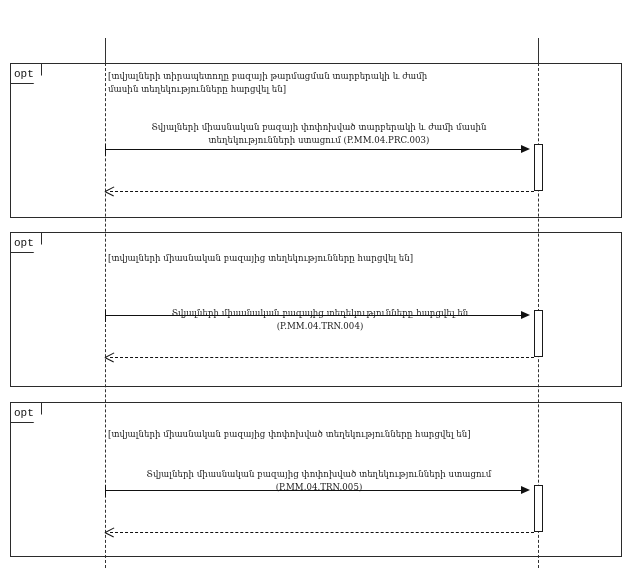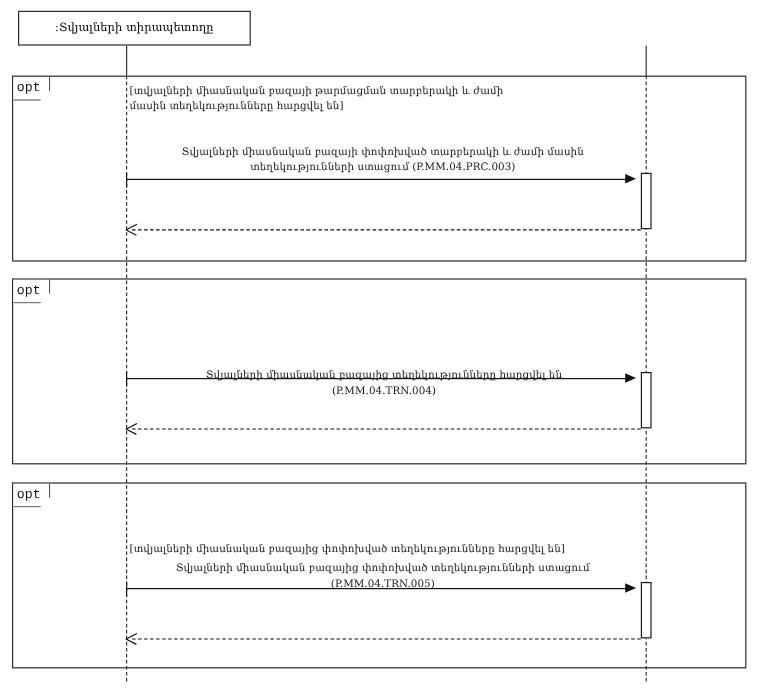--- a/index.html
+++ b/index.html
@@ -159,72 +159,70 @@
     width: 0;
     border-left: 1.4px solid #111111;
     z-index: 5;
   }
 </style>
 </head>
 <body>
 
 <div id="diagram">
 
-  <div class="lifeline-head" style="left:15px; top:9px; width:194px; height:29px;">
-    <span>:Տվյալների տիրապետողը</span>
-  </div>
 
 
   <div class="lifeline-stem solid-seg" style="left:105px; top:38px; height:25px;"></div>
   <div class="lifeline-stem" style="left:105px; top:63px; height:505px;"></div>
 
   <div class="lifeline-stem solid-seg" style="left:538px; top:38px; height:25px;"></div>
   <div class="lifeline-stem" style="left:538px; top:63px; height:505px;"></div>
 
   <div class="frag" style="left:10px; top:63px; width:612px; height:155px;">
     <div class="frag-tab"></div>
     <div class="frag-tab-inner">opt</div>
   </div>
 
-  <div class="guard" style="left:108px; top:70px; width:320px;">[տվյալների միասնական բազայի թարմացման տարբերակի և ժամի մասին տեղեկությունները հարցվել են]</div>
+  <div class="guard" style="left:108px; top:70px; width:320px;">[տվյալների տիրապետողը բազայի թարմացման տարբերակի և ժամի մասին տեղեկությունները հարցվել են]</div>
 
   <div class="msg-label" style="left:140px; top:121px; width:358px;">Տվյալների միասնական բազայի փոփոխված տարբերակի և ժամի մասին տեղեկությունների ստացում (P.MM.04.PRC.003)</div>
 
   <div class="stub-cap" style="left:105px; top:144px; height:12px;"></div>
   <div class="msg-line" style="left:105px; top:149px; width:420px;"></div>
   <div class="arrow-filled" style="left:521px; top:145px;"></div>
 
   <div class="activation" style="left:534px; top:144px; height:47px;"></div>
 
   <div class="msg-line dashed" style="left:110px; top:191px; width:424px;"></div>
   <div class="arrow-open" style="left:105px; top:187px;"></div>
 
   <div class="frag" style="left:10px; top:232px; width:612px; height:155px;">
     <div class="frag-tab"></div>
     <div class="frag-tab-inner">opt</div>
   </div>
 
+  <div class="guard" style="left:108px; top:252px; width:330px;">[տվյալների միասնական բազայից տեղեկությունները հարցվել են]</div>
 
   <div class="msg-label" style="left:150px; top:307px; width:340px;">Տվյալների միասնական բազայից տեղեկությունները հարցվել են (P.MM.04.TRN.004)</div>
 
   <div class="stub-cap" style="left:105px; top:310px; height:12px;"></div>
   <div class="msg-line" style="left:105px; top:315px; width:420px;"></div>
   <div class="arrow-filled" style="left:521px; top:311px;"></div>
 
   <div class="activation" style="left:534px; top:310px; height:47px;"></div>
 
   <div class="msg-line dashed" style="left:110px; top:357px; width:424px;"></div>
   <div class="arrow-open" style="left:105px; top:353px;"></div>
 
   <div class="frag" style="left:10px; top:402px; width:612px; height:155px;">
     <div class="frag-tab"></div>
     <div class="frag-tab-inner">opt</div>
   </div>
 
-  <div class="guard" style="left:108px; top:428px; width:420px;margin-top:24px;">[տվյալների միասնական բազայից փոփոխված տեղեկությունները հարցվել են]</div>
+  <div class="guard" style="left:108px; top:428px; width:420px;">[տվյալների միասնական բազայից փոփոխված տեղեկությունները հարցվել են]</div>
 
   <div class="msg-label" style="left:128px; top:468px; width:382px;">Տվյալների միասնական բազայից փոփոխված տեղեկությունների ստացում (P.MM.04.TRN.005)</div>
 
   <div class="stub-cap" style="left:105px; top:485px; height:12px;"></div>
   <div class="msg-line" style="left:105px; top:490px; width:420px;"></div>
   <div class="arrow-filled" style="left:521px; top:486px;"></div>
 
   <div class="activation" style="left:534px; top:485px; height:47px;"></div>
 
   <div class="msg-line dashed" style="left:110px; top:532px; width:424px;"></div>

